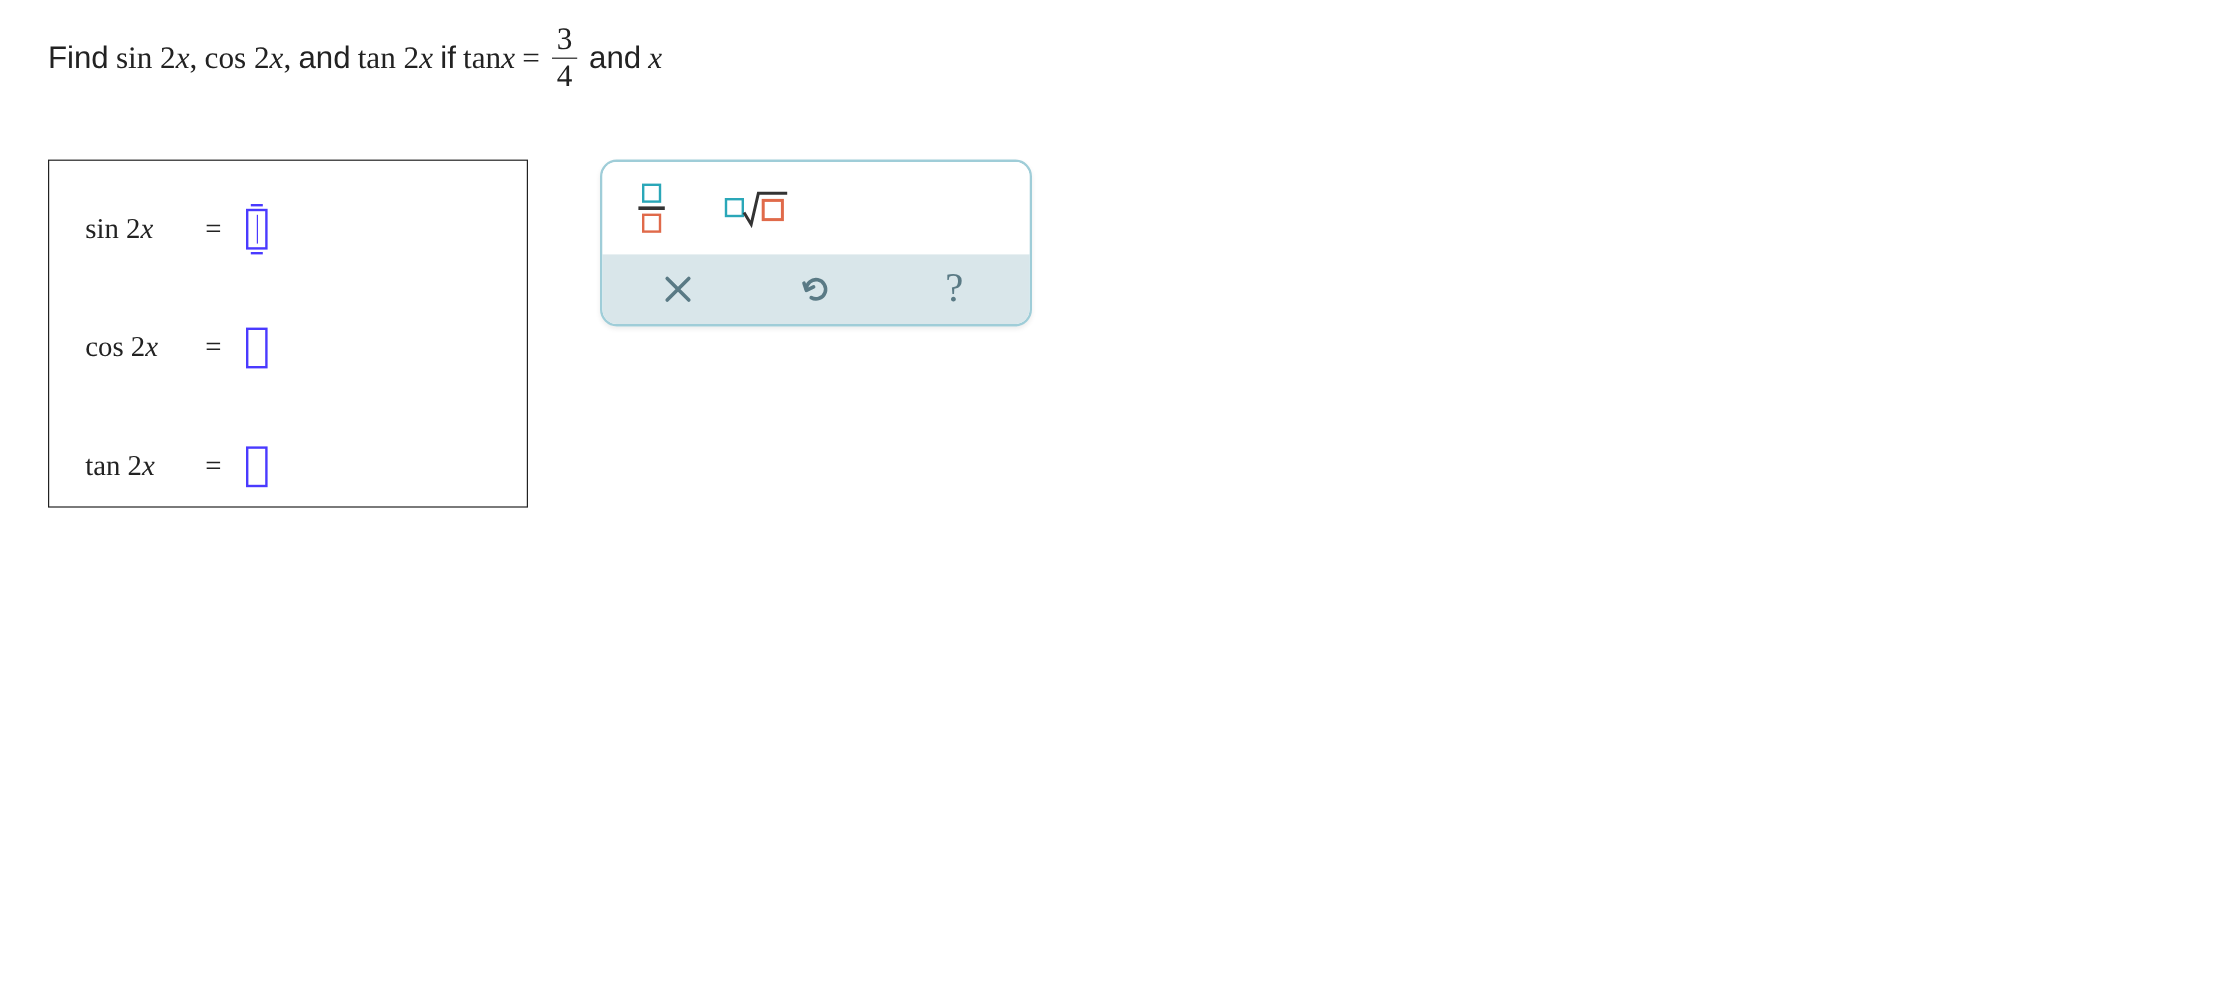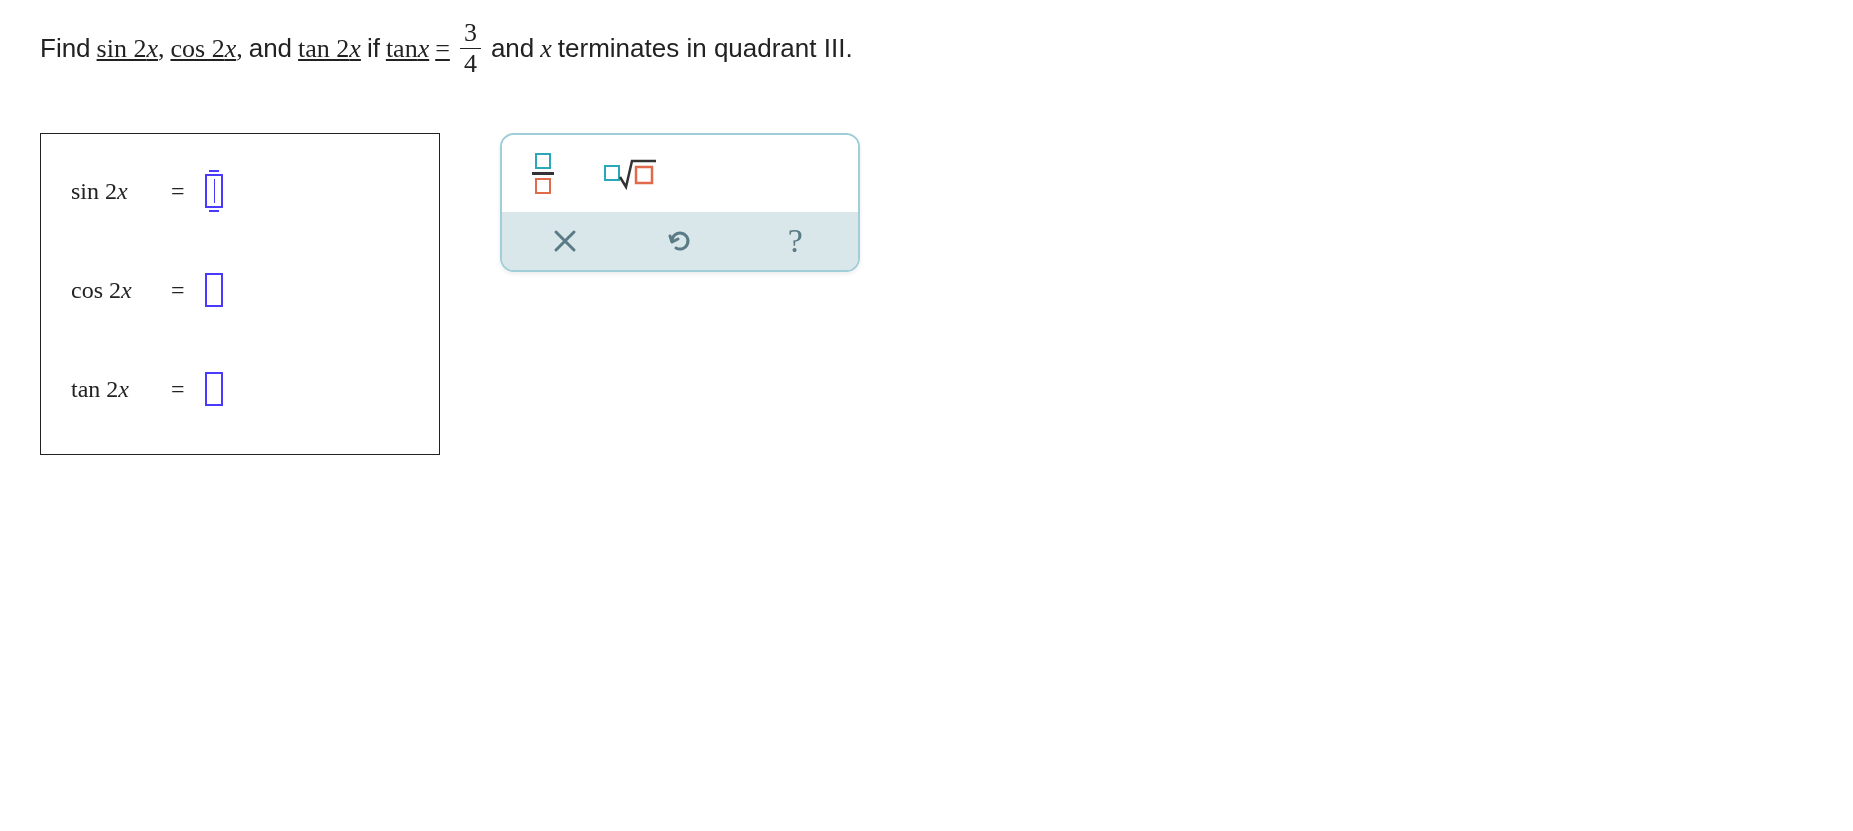--- a/index.html
+++ b/index.html
@@ -15,21 +15,20 @@
     display: flex;
     align-items: center;
     gap: 6px;
     flex-wrap: wrap;
     font-size: 26px;
     margin-bottom: 56px;
   }
   .math {
     font-family: 'Cambria Math', 'Times New Roman', serif;
     font-style: normal;
-    text-decoration: underline;
   }
   .math-var {
     font-family: 'Cambria Math', 'Times New Roman', serif;
     font-style: italic;
   }
   .frac {
     display: inline-flex;
     flex-direction: column;
     align-items: center;
     vertical-align: middle;
@@ -47,21 +46,21 @@
 
   .work-area {
     display: flex;
     align-items: flex-start;
     gap: 60px;
   }
 
   .answer-box {
     border: 1.5px solid #222;
     width: 400px;
-    padding: 40px 30px 48px 30px;
+    padding: 40px 30px 16px 30px;
     display: flex;
     flex-direction: column;
     gap: 65px;
   }
   .answer-row {
     display: flex;
     align-items: center;
     gap: 20px;
     font-family: 'Cambria Math', 'Times New Roman', serif;
     font-size: 24px;
@@ -186,21 +185,20 @@
   <span class="math">
     <span>tan</span><span class="math-var">x</span>
   </span>
   <span class="math">=</span>
   <span class="frac">
     <span class="num">3</span>
     <span class="den">4</span>
   </span>
   <span>and</span>
   <span class="math-var">x</span>
-  <span>terminates in quadrant III.</span>
 </div>
 
 <div class="work-area">
 
   <div class="answer-box">
     <div class="answer-row">
       <span class="label">
         <span>sin 2</span><span class="math-var">x</span>
       </span>
       <span class="eq">=</span>

